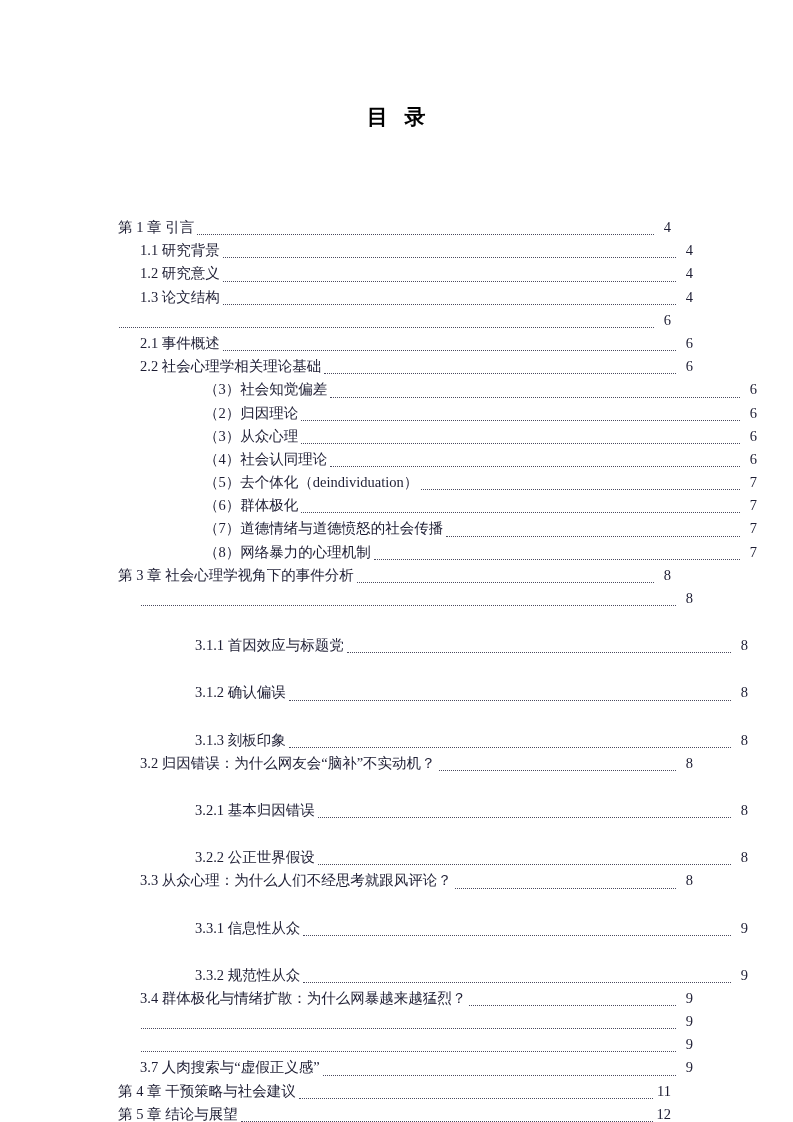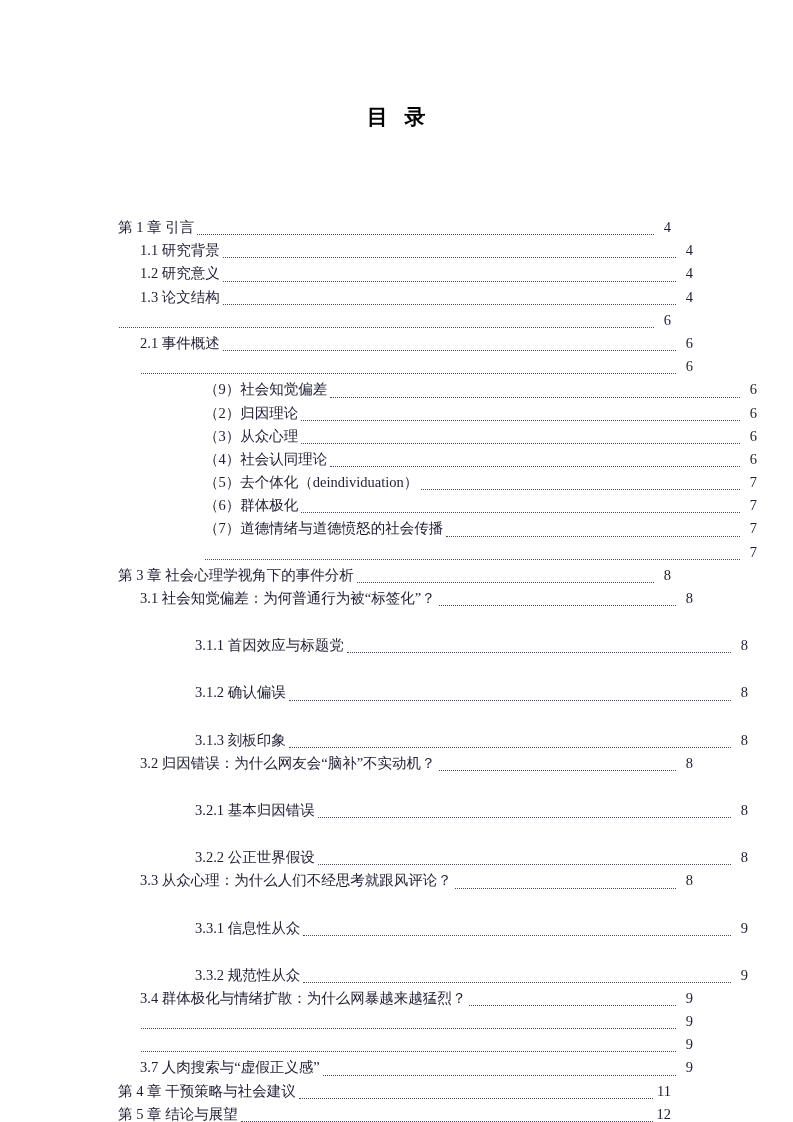--- a/index.html
+++ b/index.html
@@ -120,25 +120,26 @@
       <div class="toc-entry lvl-0">
         <span class="leader"></span>
         <span class="pageno">6</span>
       </div>
       <div class="toc-entry lvl-1">
         <span class="label">2.1  事件概述</span>
         <span class="leader"></span>
         <span class="pageno">6</span>
       </div>
       <div class="toc-entry lvl-1">
-        <span class="leader"></span>
-        <span class="pageno">6</span>
-      </div>
-      <div class="toc-entry lvl-2">
-        <span class="label">（9）社会知觉偏差</span>
+        <span class="label">2.2  社会心理学相关理论基础</span>
+        <span class="leader"></span>
+        <span class="pageno">6</span>
+      </div>
+      <div class="toc-entry lvl-2">
+        <span class="label">（3）社会知觉偏差</span>
         <span class="leader"></span>
         <span class="pageno">6</span>
       </div>
       <div class="toc-entry lvl-2">
         <span class="label">（2）归因理论</span>
         <span class="leader"></span>
         <span class="pageno">6</span>
       </div>
       <div class="toc-entry lvl-2">
         <span class="label">（3）从众心理</span>
@@ -159,30 +160,30 @@
         <span class="label">（6）群体极化</span>
         <span class="leader"></span>
         <span class="pageno">7</span>
       </div>
       <div class="toc-entry lvl-2">
         <span class="label">（7）道德情绪与道德愤怒的社会传播</span>
         <span class="leader"></span>
         <span class="pageno">7</span>
       </div>
       <div class="toc-entry lvl-2">
+        <span class="label">（8）网络暴力的心理机制</span>
         <span class="leader"></span>
         <span class="pageno">7</span>
       </div>
       <div class="toc-entry lvl-0">
         <span class="label">第 3 章  社会心理学视角下的事件分析</span>
         <span class="leader"></span>
         <span class="pageno">8</span>
       </div>
       <div class="toc-entry lvl-1">
-        <span class="label">3.1  社会知觉偏差：为何普通行为被“标签化”？</span>
         <span class="leader"></span>
         <span class="pageno">8</span>
       </div>
       <div class="toc-entry lvl-3">
         <span class="label">3.1.1  首因效应与标题党</span>
         <span class="leader"></span>
         <span class="pageno">8</span>
       </div>
       <div class="toc-entry lvl-3">
         <span class="label">3.1.2  确认偏误</span>

